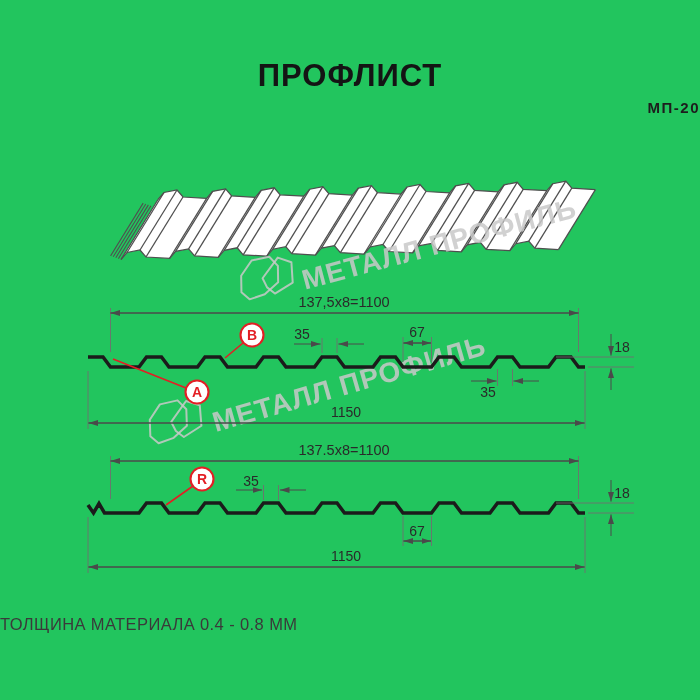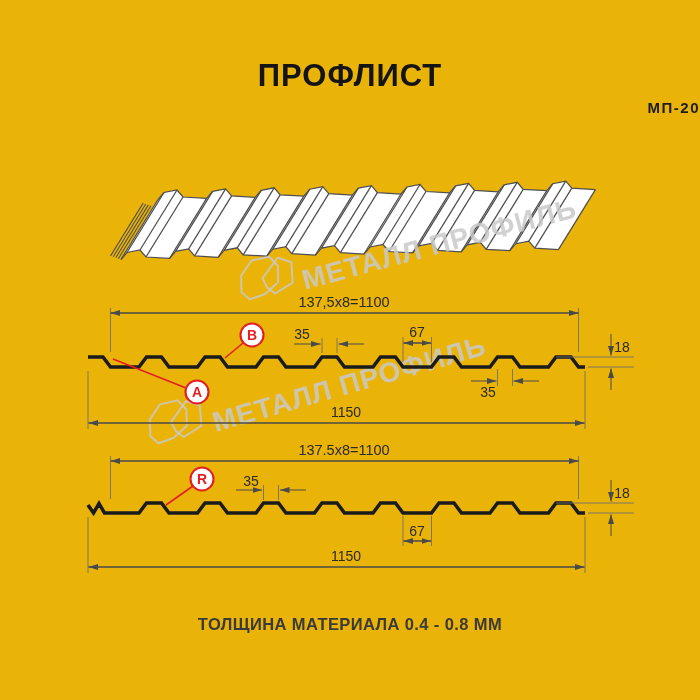--- a/index.html
+++ b/index.html
@@ -1,24 +1,24 @@
 <!DOCTYPE html>
 <html><head>
 <meta charset="utf-8">
 <style>
   html,body{margin:0;padding:0;background:#fff;}
-  .page{position:relative;width:700px;height:700px;background:#eab308;overflow:hidden;
+  .page{position:relative;width:700px;height:700px;background:#22c55e;overflow:hidden;
         font-family:"Liberation Sans",sans-serif;}
   .page svg{position:absolute;left:0;top:0;}
   .title{position:absolute;top:58px;left:0;width:100%;text-align:center;
          font-size:31px;font-weight:800;letter-spacing:1px;color:#141414;}
   .model{position:absolute;top:99px;left:0;width:100%;text-align:right;
          font-size:15px;font-weight:700;letter-spacing:1.5px;color:#1d1d1d;}
-  .footer{position:absolute;top:615px;left:0;width:100%;text-align:center;
-          font-size:16.5px;font-weight:700;letter-spacing:.4px;color:#3a3a3a;}
+  .footer{position:absolute;top:615px;left:0;width:100%;
+          font-size:16.5px;font-weight:400;letter-spacing:.4px;color:#3a3a3a;}
   .sheet{stroke:#1b1b1b;stroke-width:3.5;fill:none;stroke-linejoin:miter;}
   .l3d{stroke:#4f4f4f;stroke-width:1.25;fill:none;}
   .l3dthin{stroke:#4f4f4f;stroke-width:1.05;fill:none;}
   .dim{stroke:#4a4a4a;stroke-width:1;fill:none;}
   .ext{stroke:#6f6f6f;stroke-width:.9;fill:none;}
   .dimtxt{font-family:"Liberation Sans",sans-serif;font-size:14px;fill:#2a2a2a;text-anchor:middle;}
   .modtxt{font-size:14.5px;}
   .wmtxt{font-family:"Liberation Sans",sans-serif;font-size:28px;font-weight:700;
          fill:#c9c9c9;opacity:.85;letter-spacing:1px;}
   .wmlogo{stroke:#c9c9c9;stroke-width:2;fill:none;opacity:.85;stroke-linejoin:round;}

